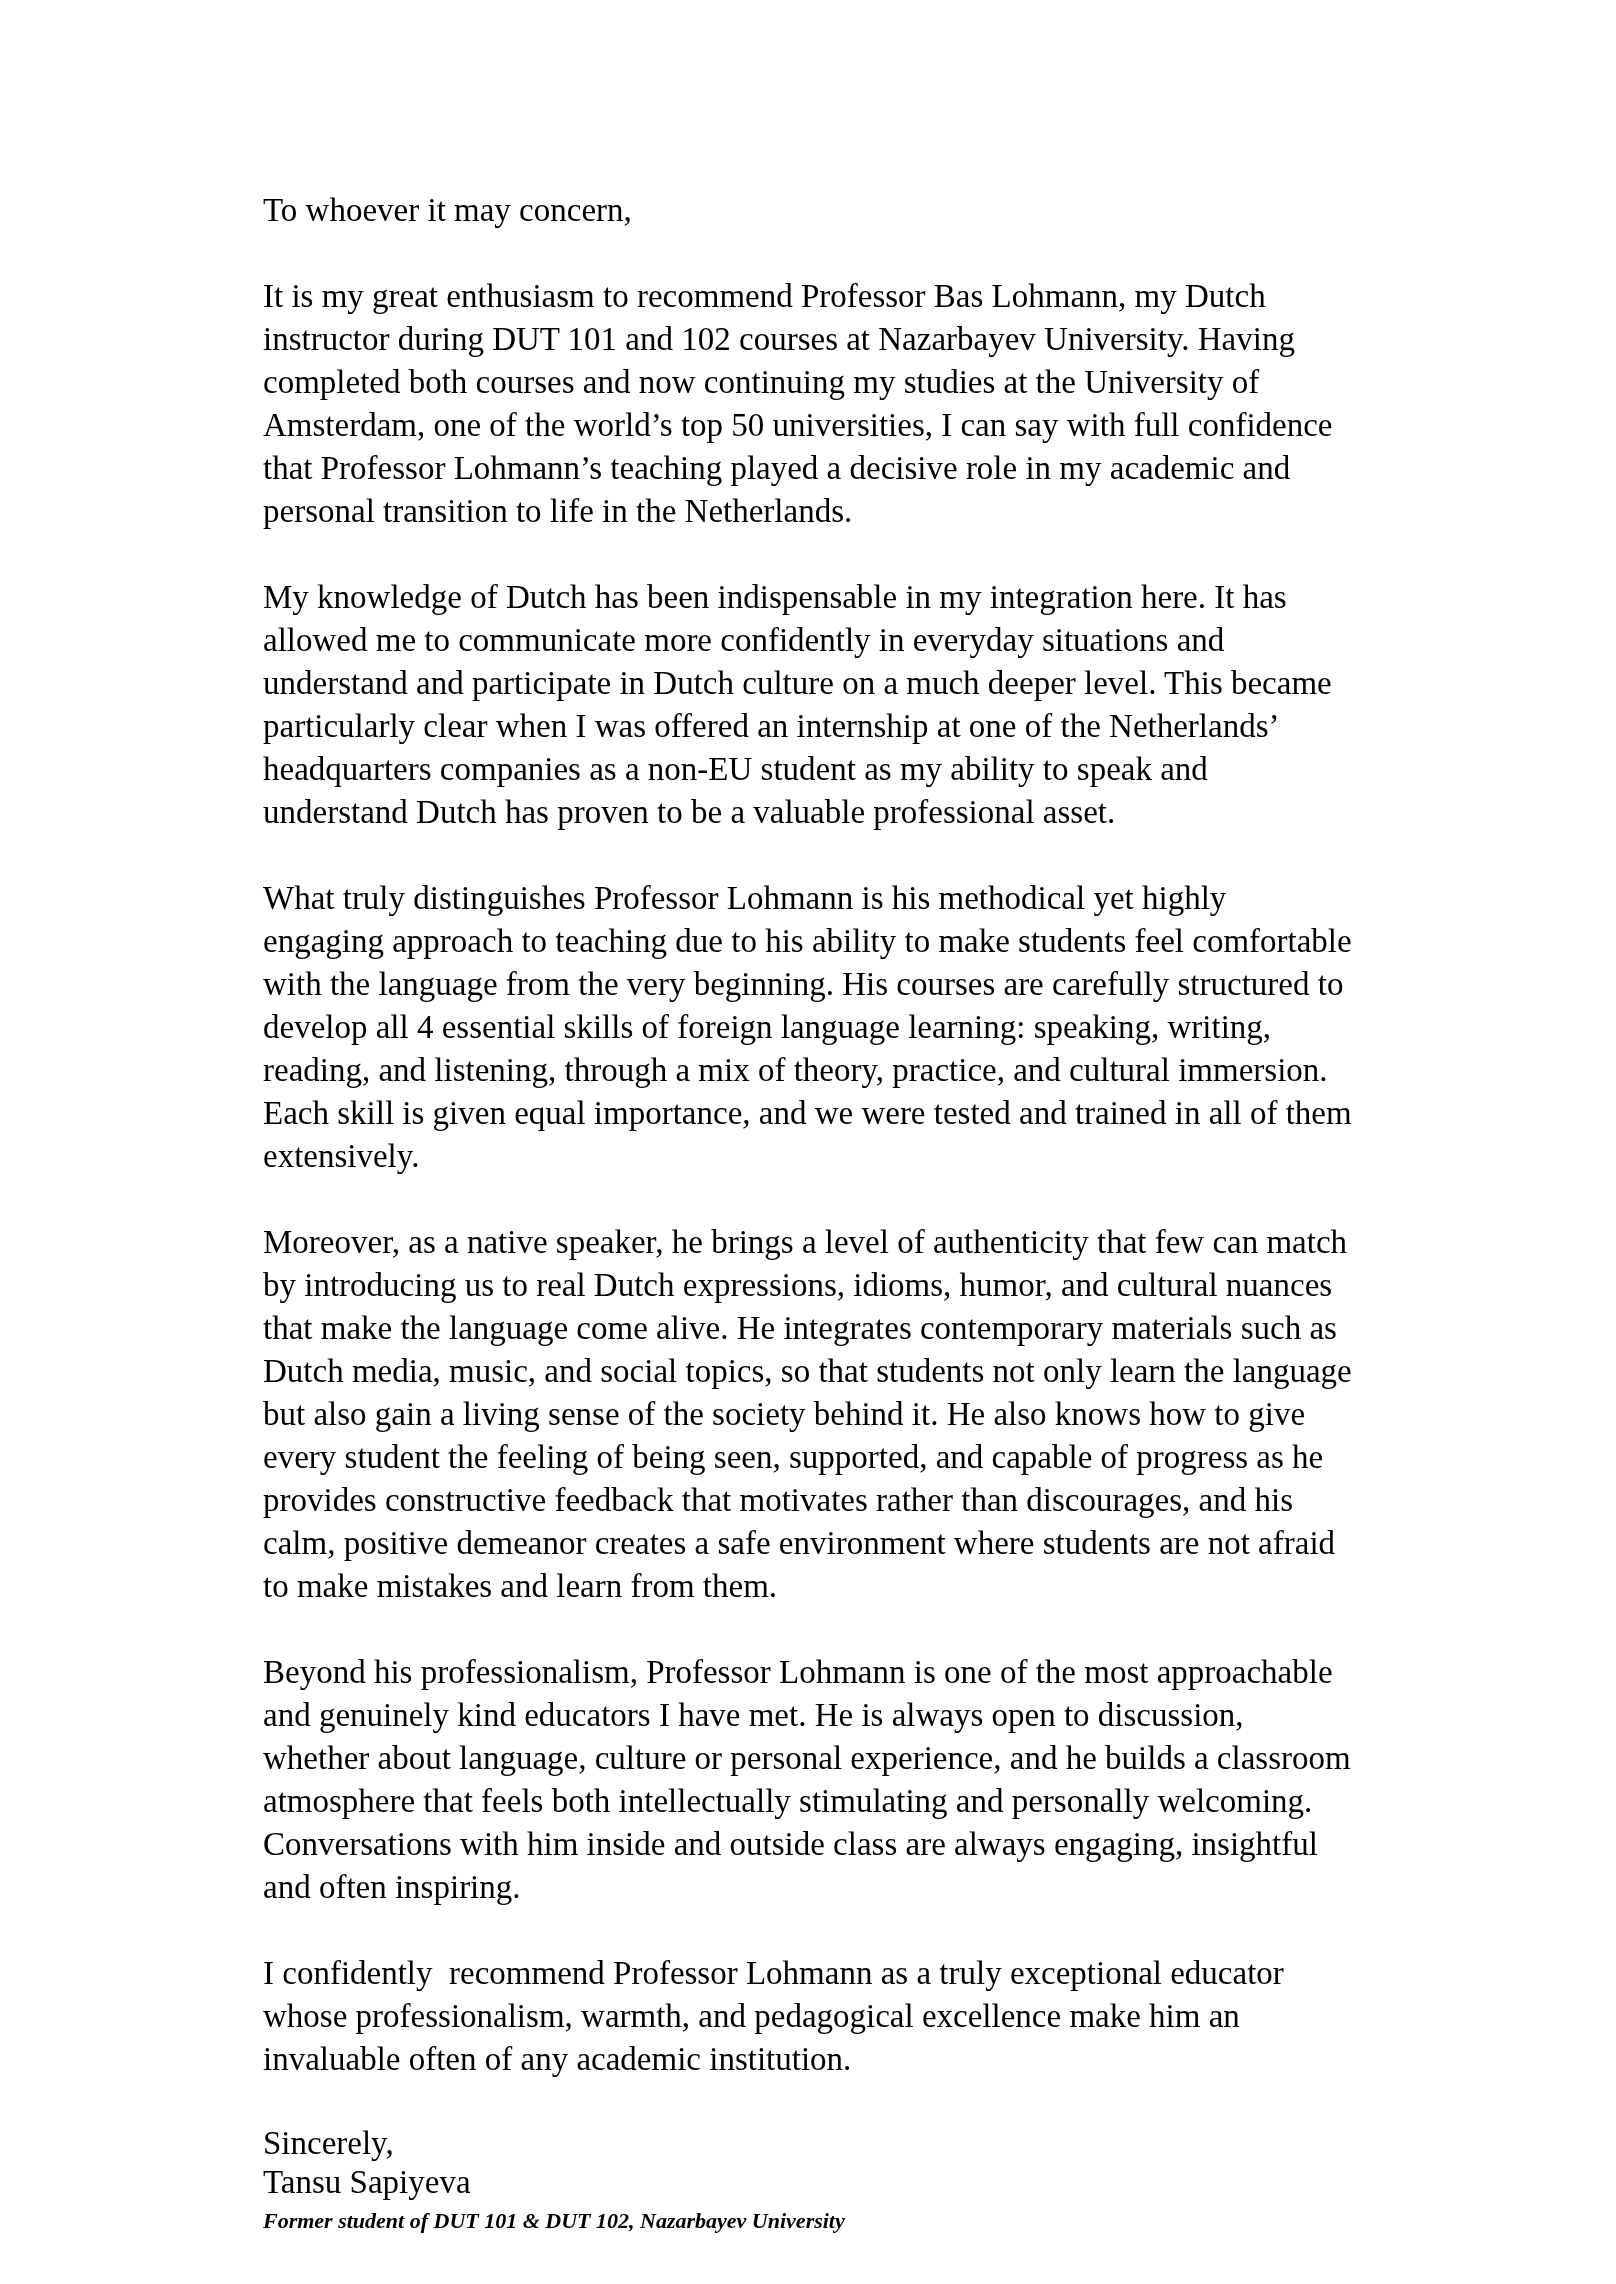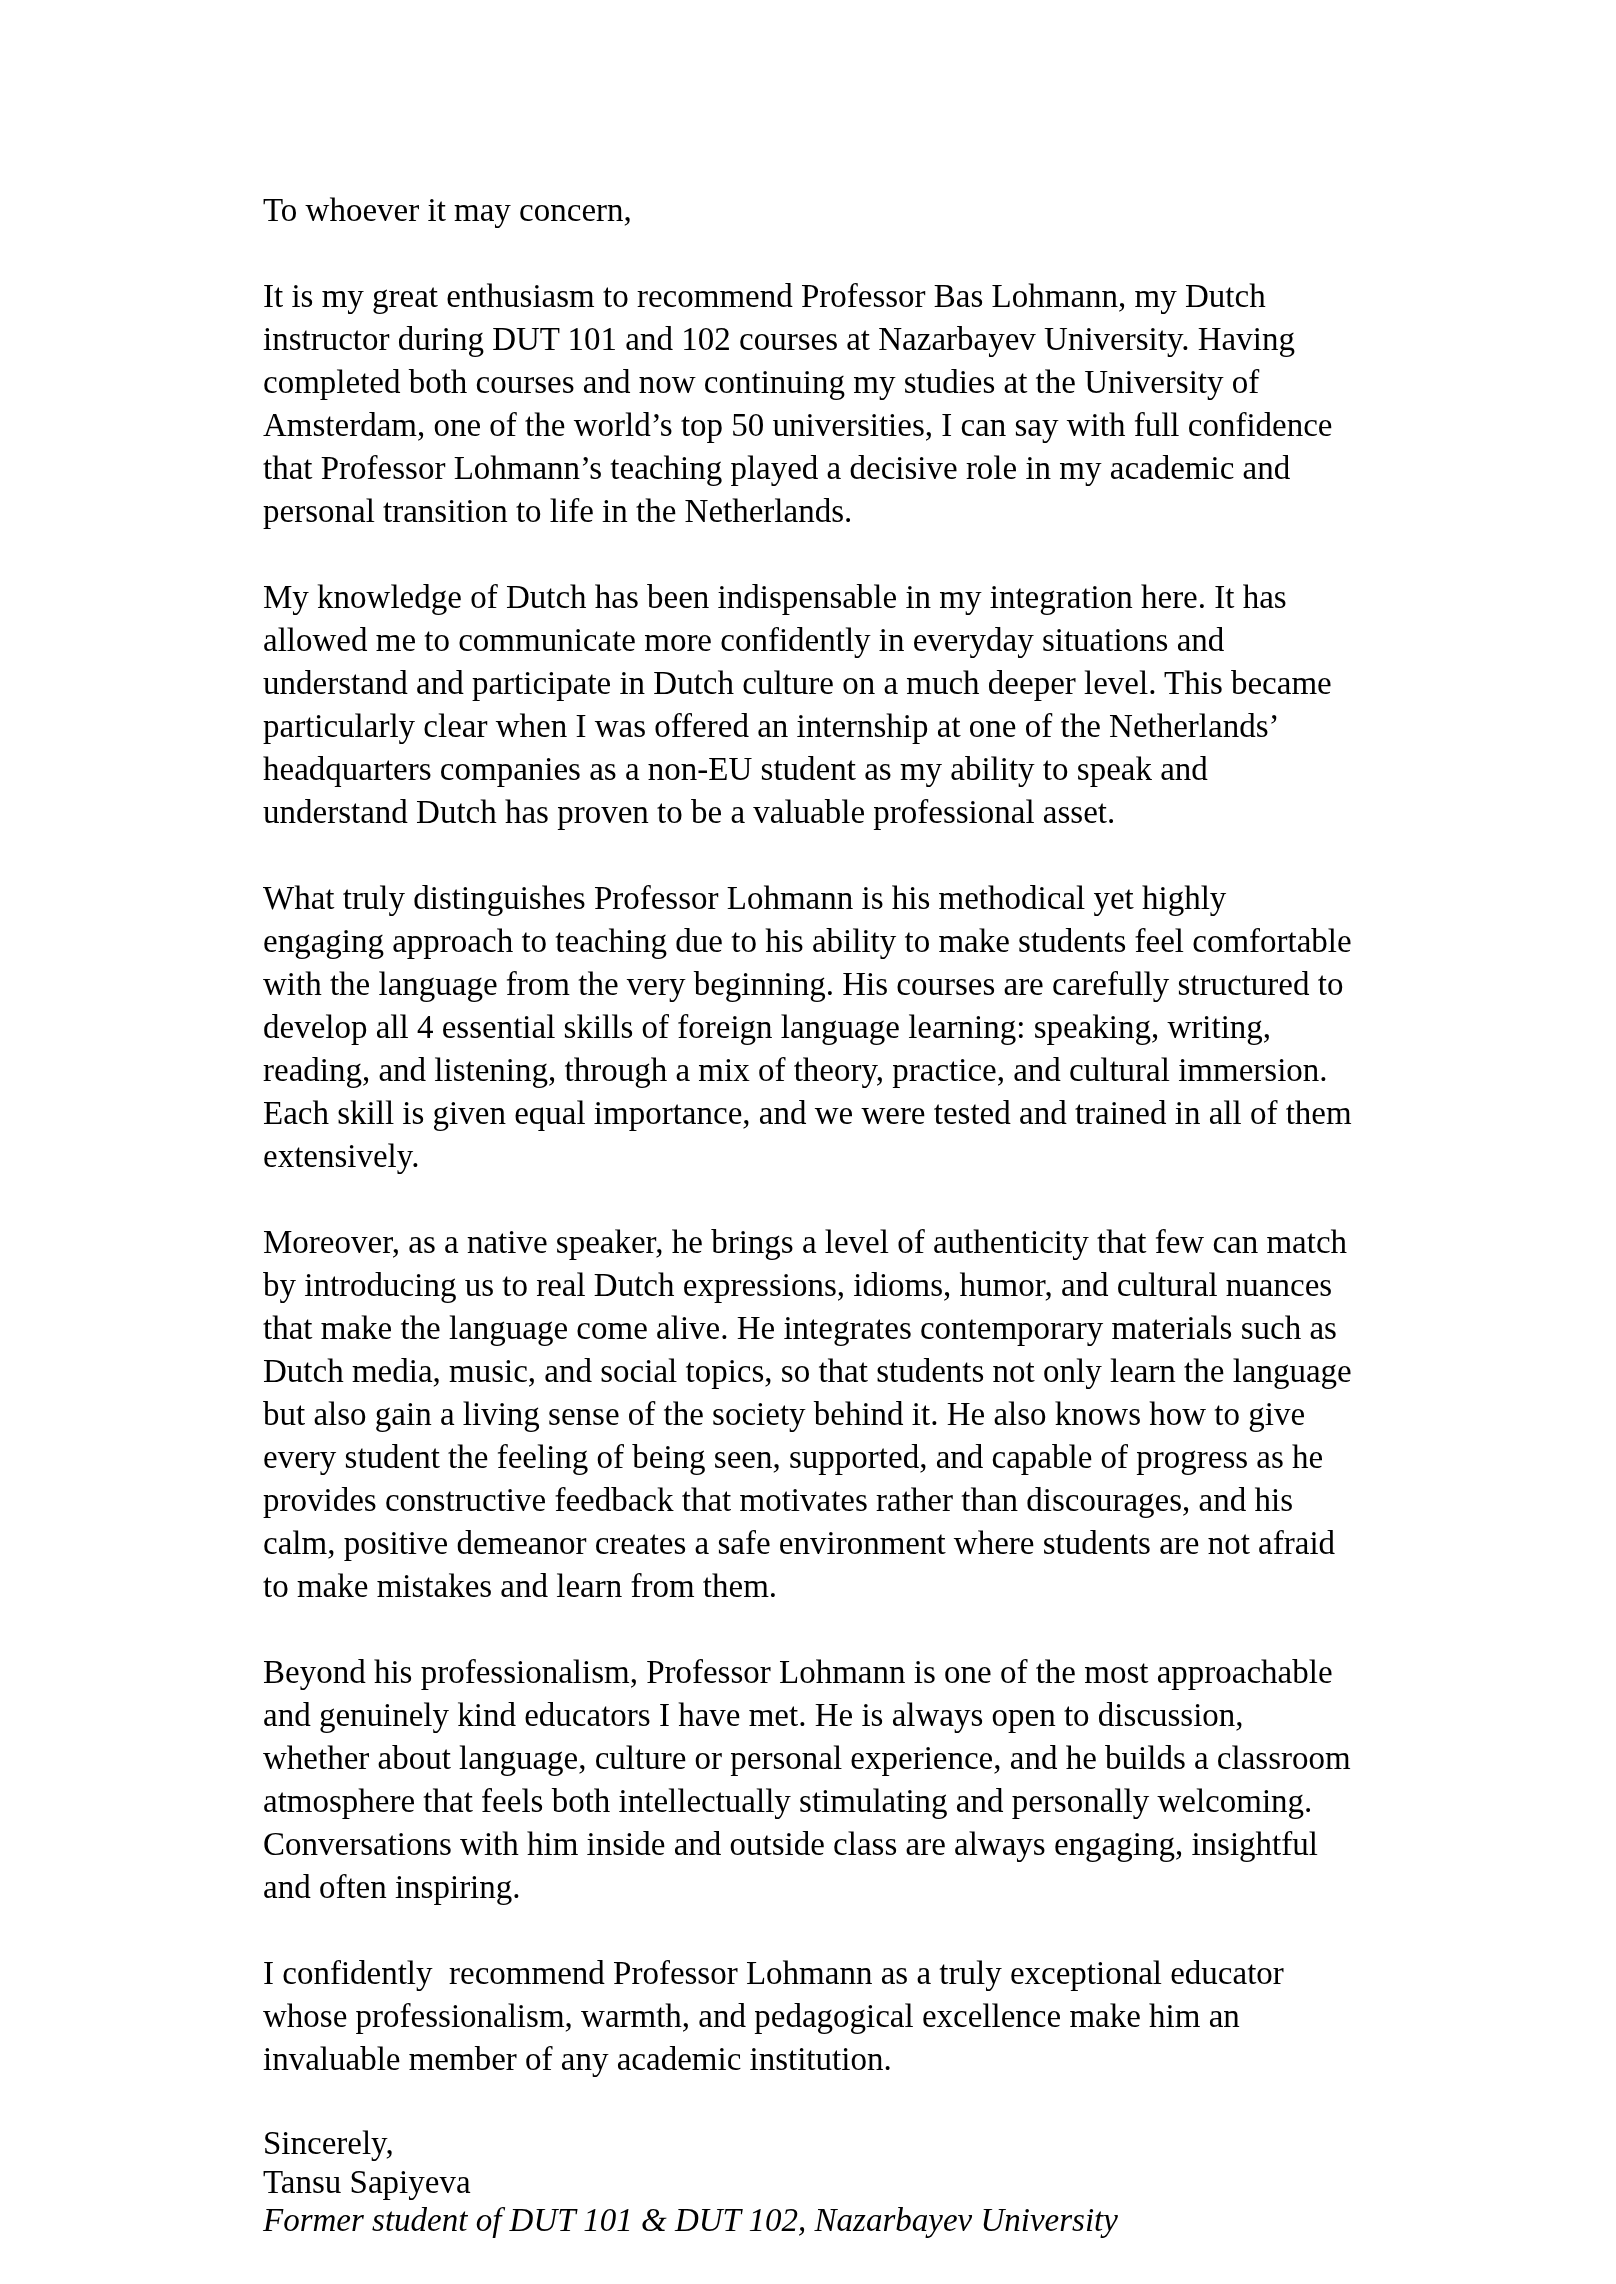--- a/index.html
+++ b/index.html
@@ -32,43 +32,44 @@
     margin: 0;
     line-height: 39px;
     white-space: pre-wrap;
   }
   .closing {
     margin-top: 17px;
   }
   .signature-title {
     margin: 0;
     font-style: italic;
-    font-size: 33px;
+    font-size: 22px;
     line-height: 37px;
     white-space: pre-wrap;
+    font-weight: bold;
   }
 </style>
 </head>
 <body>
 
 <div class="page">
 
   <p class="salutation">To whoever it may concern,</p>
 
   <p class="body-paragraph">It is my great enthusiasm to recommend Professor Bas Lohmann, my Dutch instructor during DUT 101 and 102 courses at Nazarbayev University. Having completed both courses and now continuing my studies at the University of Amsterdam, one of the world’s top 50 universities, I can say with full confidence that Professor Lohmann’s teaching played a decisive role in my academic and personal transition to life in the Netherlands.</p>
 
   <p class="body-paragraph">My knowledge of Dutch has been indispensable in my integration here. It has allowed me to communicate more confidently in everyday situations and understand and participate in Dutch culture on a much deeper level. This became particularly clear when I was offered an internship at one of the Netherlands’ headquarters companies as a non-EU student as my ability to speak and understand Dutch has proven to be a valuable professional asset.</p>
 
   <p class="body-paragraph">What truly distinguishes Professor Lohmann is his methodical yet highly engaging approach to teaching due to his ability to make students feel comfortable with the language from the very beginning. His courses are carefully structured to develop all 4 essential skills of foreign language learning: speaking, writing, reading, and listening, through a mix of theory, practice, and cultural immersion. Each skill is given equal importance, and we were tested and trained in all of them extensively.</p>
 
   <p class="body-paragraph">Moreover, as a native speaker, he brings a level of authenticity that few can match by introducing us to real Dutch expressions, idioms, humor, and cultural nuances that make the language come alive. He integrates contemporary materials such as Dutch media, music, and social topics, so that students not only learn the language but also gain a living sense of the society behind it. He also knows how to give every student the feeling of being seen, supported, and capable of progress as he provides constructive feedback that motivates rather than discourages, and his calm, positive demeanor creates a safe environment where students are not afraid to make mistakes and learn from them.</p>
 
   <p class="body-paragraph">Beyond his professionalism, Professor Lohmann is one of the most approachable and genuinely kind educators I have met. He is always open to discussion, whether about language, culture or personal experience, and he builds a classroom atmosphere that feels both intellectually stimulating and personally welcoming. Conversations with him inside and outside class are always engaging, insightful and often inspiring.</p>
 
-  <p class="body-paragraph">I confidently  recommend Professor Lohmann as a truly exceptional educator whose professionalism, warmth, and pedagogical excellence make him an invaluable member of any academic institution.</p>
+  <p class="body-paragraph">I confidently  recommend Professor Lohmann as a truly exceptional educator whose professionalism, warmth, and pedagogical excellence make him an invaluable often of any academic institution.</p>
 
   <p class="closing">Sincerely,</p>
 
   <p class="signature-name">Tansu Sapiyeva</p>
 
   <p class="signature-title">Former student of DUT 101 &amp; DUT 102, Nazarbayev University</p>
 
 
 </div>
 

